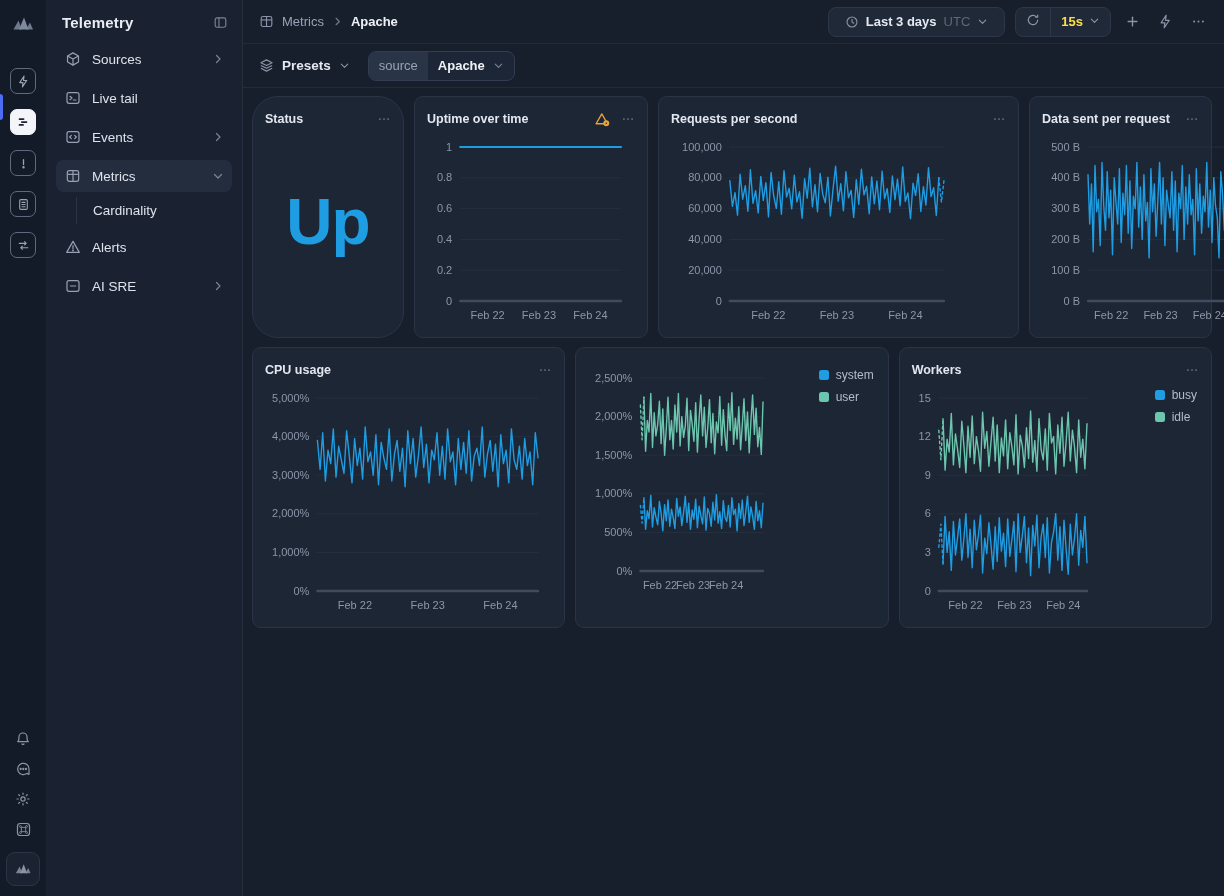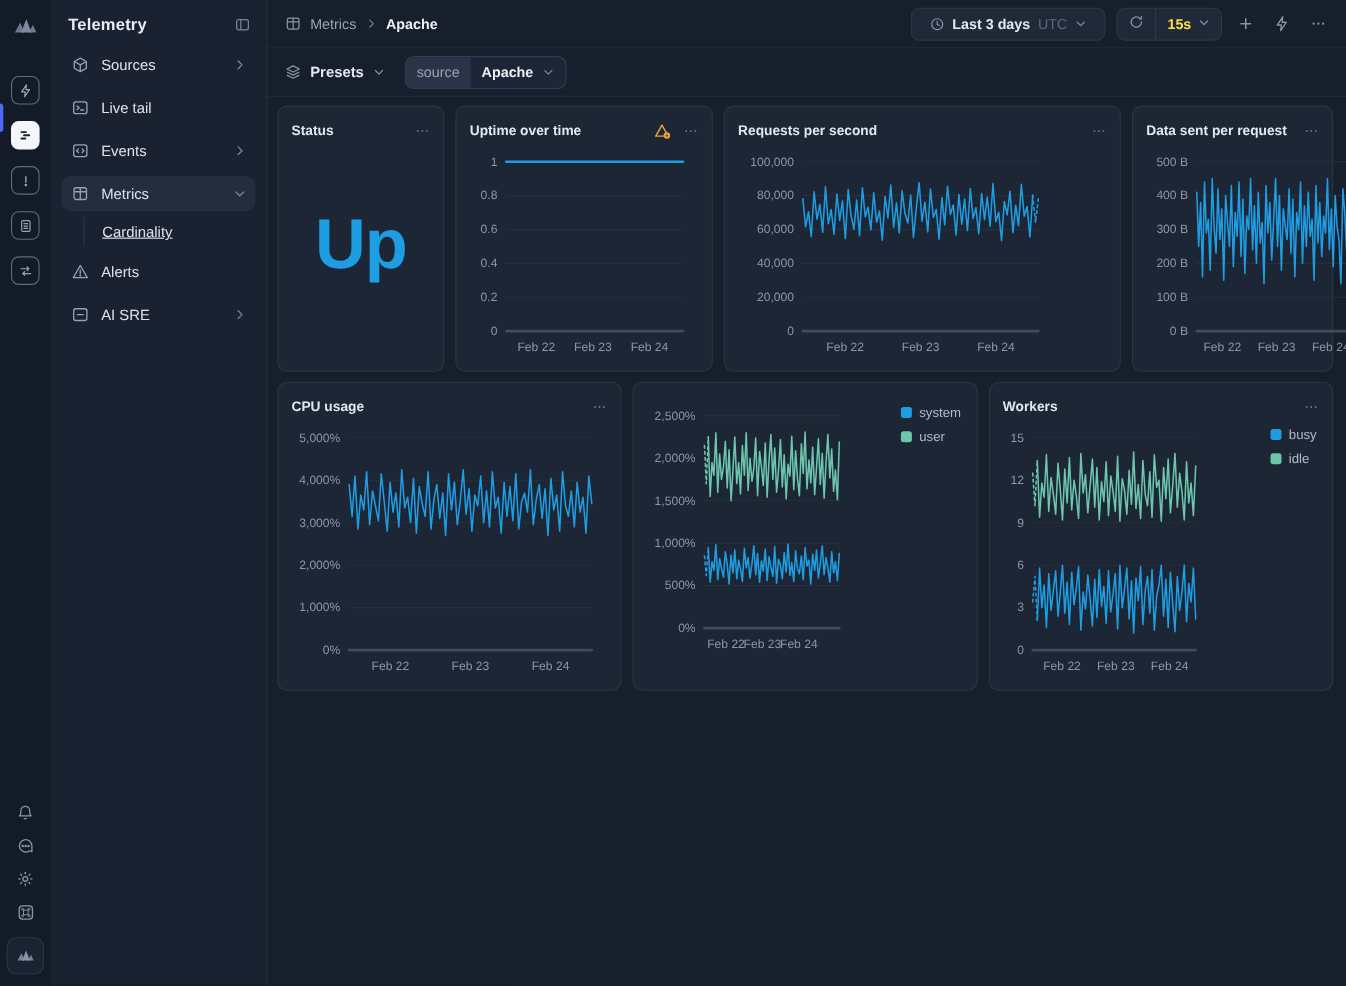--- a/index.html
+++ b/index.html
@@ -21,21 +21,21 @@
   
   .sidebar { width:197px; background:#1a2231; border-right:1px solid #252e3d; padding:10px 10px; flex:none; }
   .sb-header { display:flex; align-items:center; justify-content:space-between; padding:4px 4px 12px 6px; }
   .sb-title { font-size:15px; font-weight:700; letter-spacing:.2px; }
   .sb-collapse { color:#7b8496; display:flex; }
   .sb-item { height:32px; display:flex; align-items:center; gap:10px; padding:0 8px; border-radius:8px; margin-bottom:7px; cursor:default; }
   .sb-item .icn { color:#98a1b3; display:flex; width:18px; justify-content:center; }
   .sb-item .lbl { font-size:13.5px; color:#dde3ec; flex:1; }
   .sb-item .chev { color:#7b8496; display:flex; }
   .sb-item.active { background:#242d3e; }
-  .sb-sub { display:flex; margin:-2px 0 7px 0;text-decoration:underline; }
+  .sb-sub { display:flex; margin:-2px 0 7px 0; }
   .sb-subline { width:1px; background:#2c3547; margin-left:20px; margin-right:0; }
   .sb-sub .lbl { font-size:13.5px; color:#dde3ec; padding:6px 0 6px 16px; }
 
   
   .main { flex:1; display:flex; flex-direction:column; min-width:0; }
   .topbar { height:44px; display:flex; align-items:center; padding:0 14px 0 16px; border-bottom:1px solid #222b3a; flex:none; }
   .crumb { display:flex; align-items:center; gap:8px; }
   .crumb .icn { color:#8b94a6; display:flex; }
   .crumb-section { font-size:13px; color:#9aa3b5; }
   .crumb-sep { color:#707a8d; display:flex; }
@@ -69,21 +69,21 @@
   .menu-dots { color:#6f7889; display:flex; }
   .warn { color:#e6a23c; display:flex; }
   .chart { position:relative; flex:1; margin-top:4px; }
   .chart svg { position:absolute; inset:0; display:block; }
   .chart text { font-family:"Liberation Sans", sans-serif; }
   .chart-legend { position:absolute; top:4px; right:2px; display:flex; flex-direction:column; gap:8px; }
   .legend-item { display:flex; align-items:center; gap:7px; }
   .legend-swatch { width:10px; height:10px; border-radius:2.5px; }
   .legend-label { font-size:12px; color:#b4bccb; }
 
-  .card-status { width:152px; flex:none; }
+  .card-status { width:152px; flex:none;border-radius:26px; }
   .status-value { flex:1; display:flex; align-items:center; justify-content:center; font-size:64px; font-weight:700; color:#1e9de3; letter-spacing:-1px; padding-bottom:10px; }
   .card-uptime { width:234px; flex:none; }
   .card-requests { width:361px; flex:none; }
   .card-datasent { flex:1; }
 </style>
 </head>
 <body>
 
 <div class="app">
 

